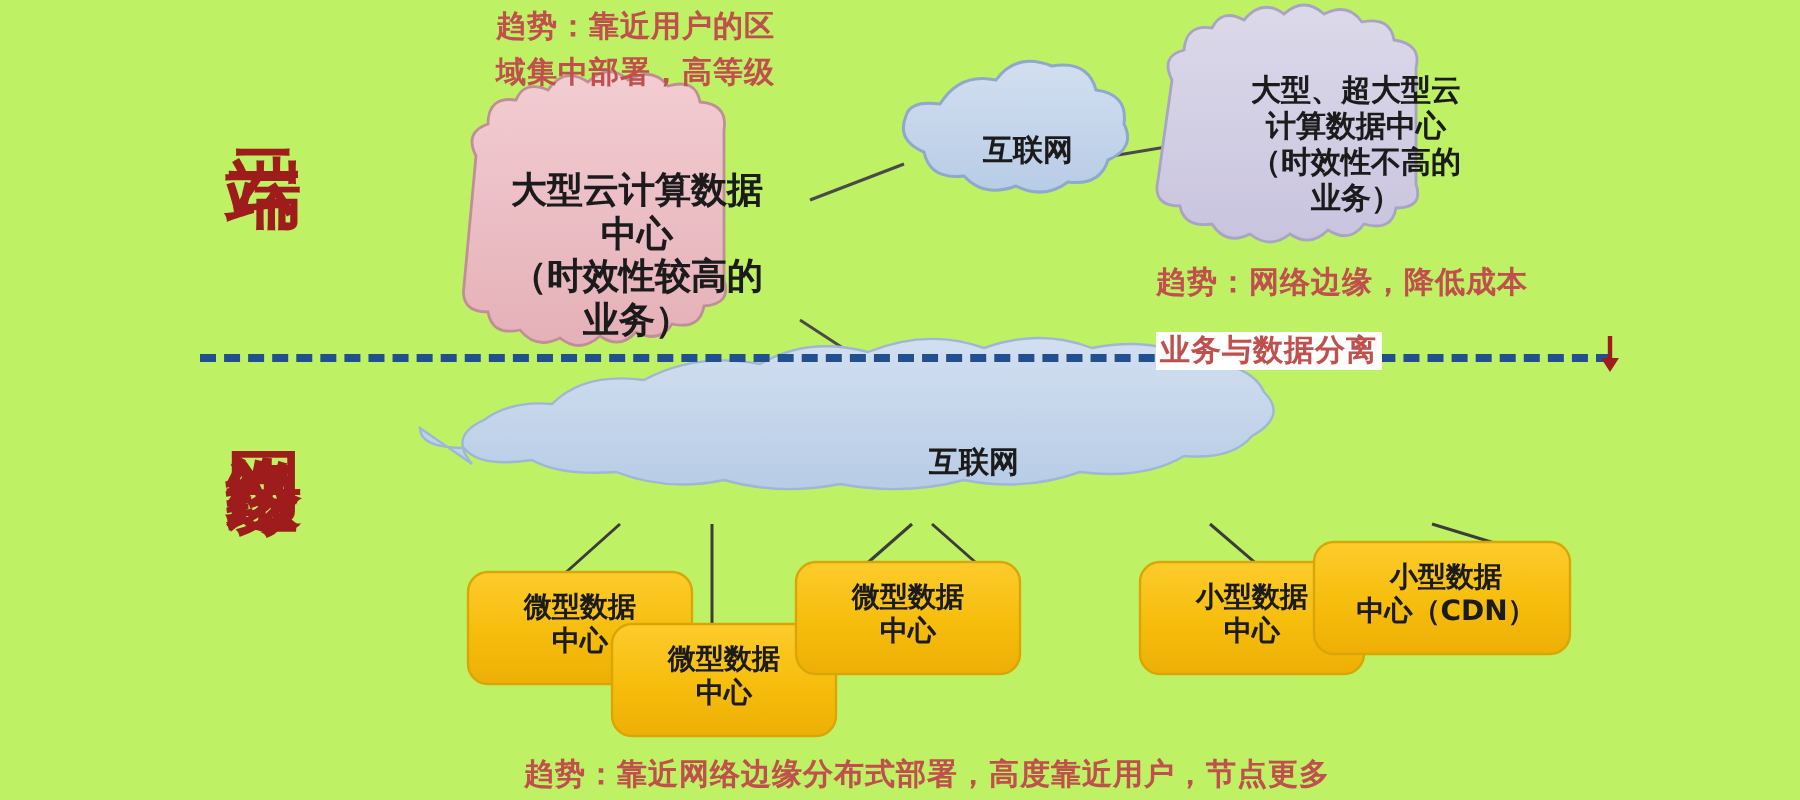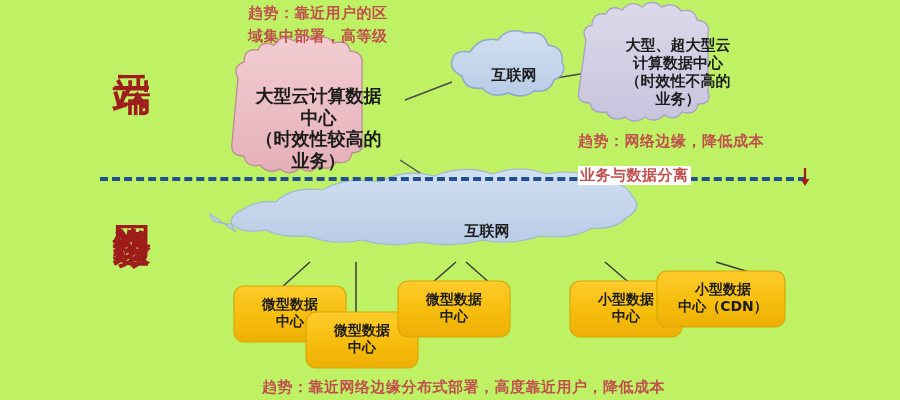--- a/index.html
+++ b/index.html
@@ -227,21 +227,21 @@
 
   <div class="side-label" id="label-cloud">云端</div>
 
   <div class="side-label" id="label-edge">网络边缘</div>
 
   <div class="trend" id="trend-top">趋势：靠近用户的区
 域集中部署，高等级</div>
 
   <div class="trend" id="trend-right">趋势：网络边缘，降低成本</div>
 
-  <div class="trend" id="trend-bottom">趋势：靠近网络边缘分布式部署，高度靠近用户，降低成本</div>
+  <div class="trend" id="trend-bottom">趋势：靠近网络边缘分布式部署，高度靠近用户，节点更多</div>
 
   <div id="divider"></div>
   <svg id="divider-arrow" viewBox="0 0 14 18">
     <path d="M7,0 L7,13" stroke="#9e1c1c" stroke-width="2.2" fill="none"></path>
     <path d="M2.5,11 L7,18 L11.5,11 Z" fill="#9e1c1c"></path>
   </svg>
   <div id="divider-label">业务与数据分离</div>
 
   <div class="shape-text" id="txt-pink">大型云计算数据
 中心

